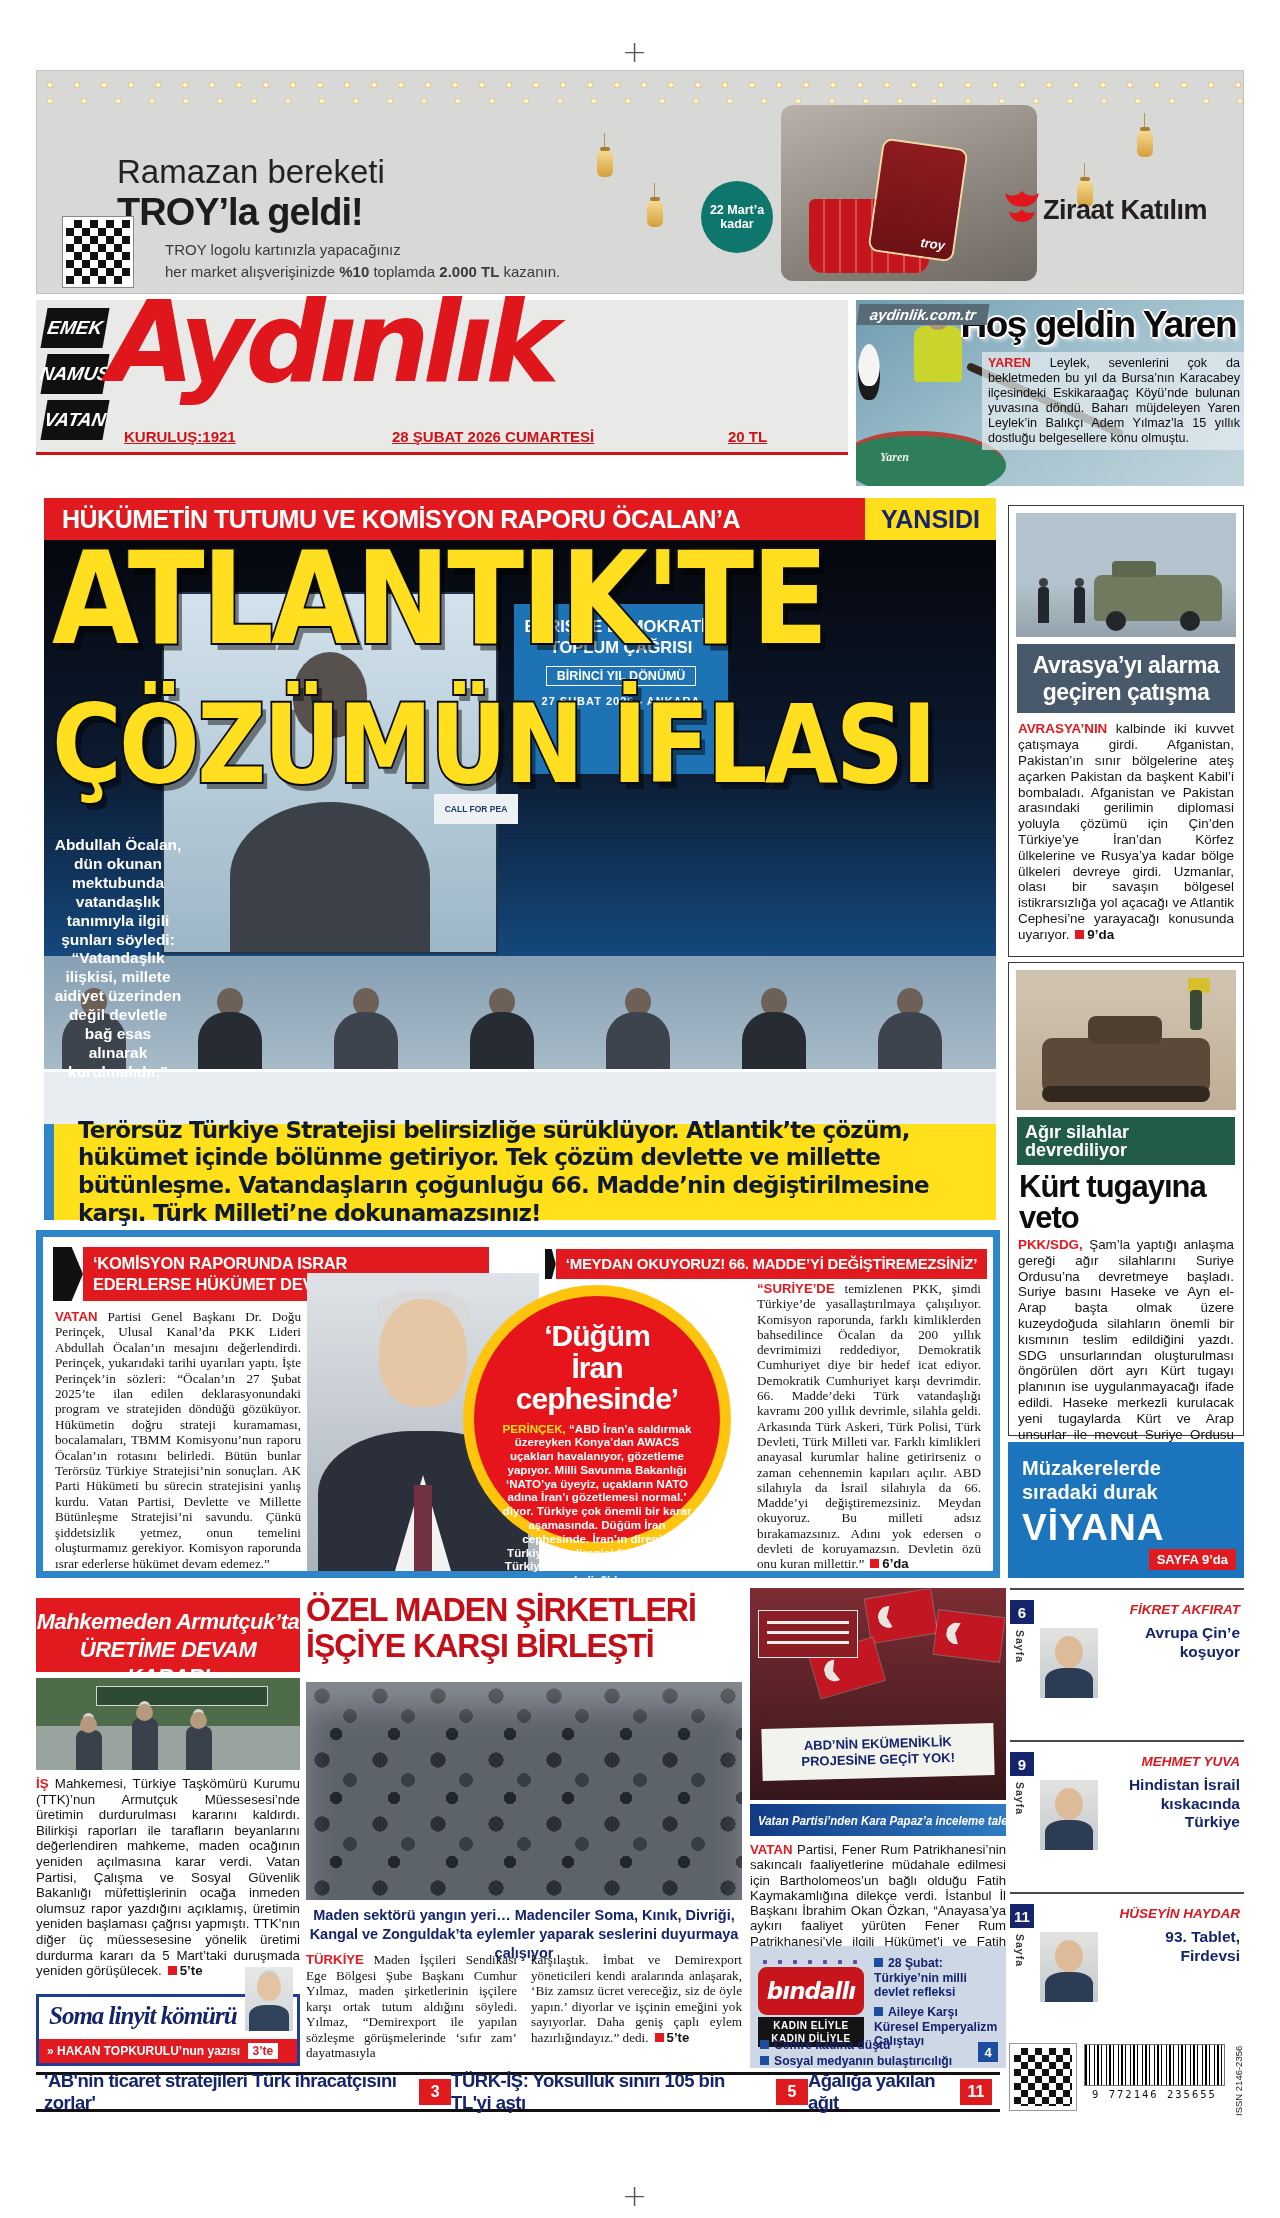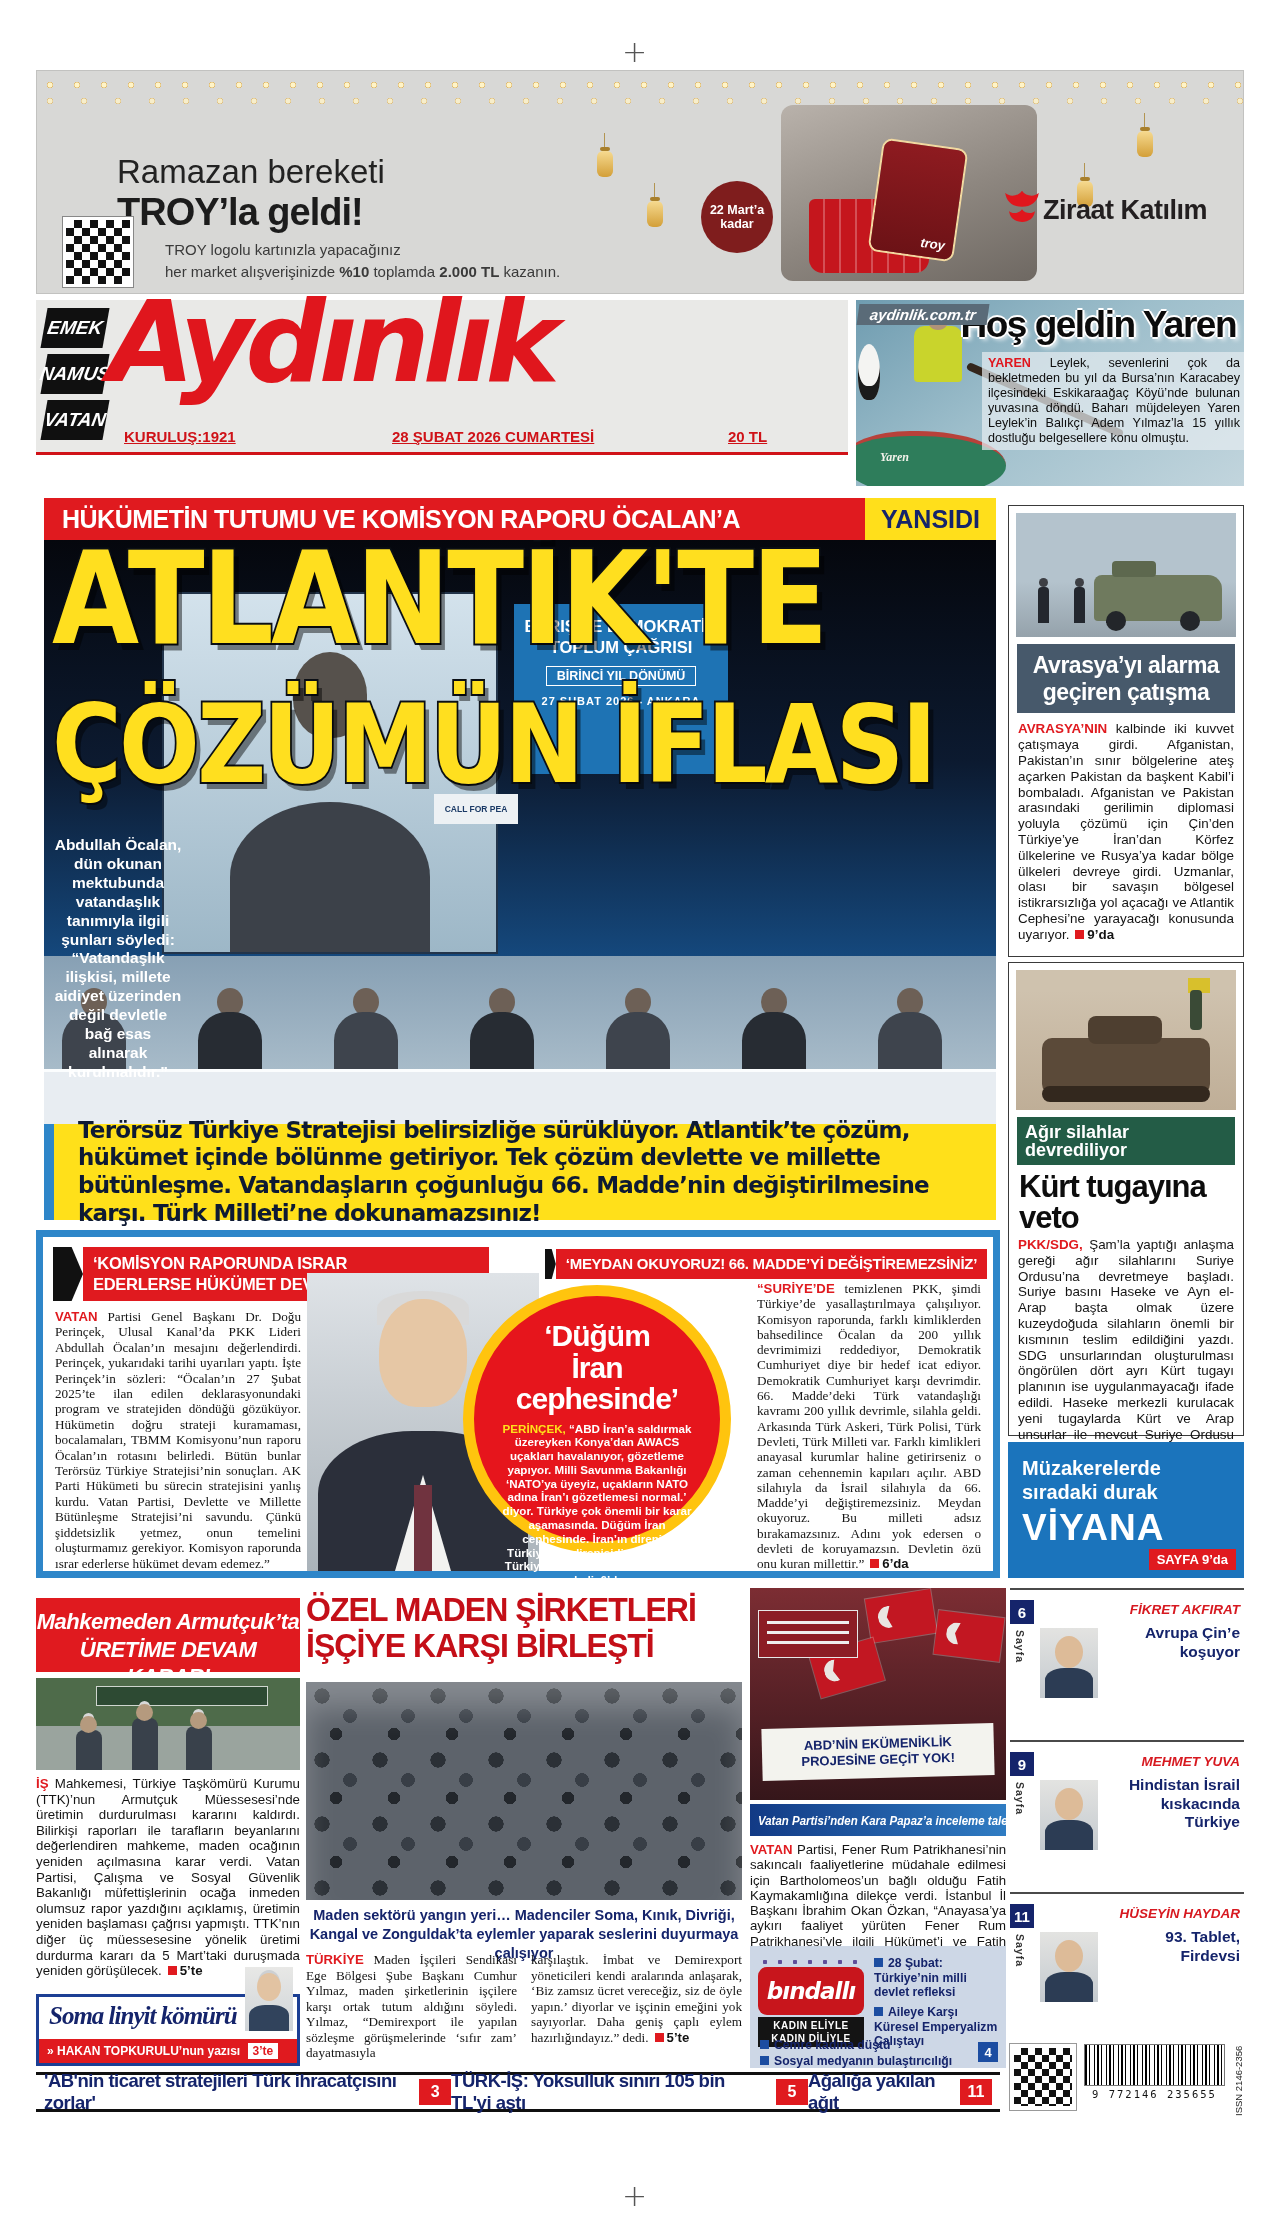--- a/index.html
+++ b/index.html
@@ -16,21 +16,21 @@
       background-size:27px 20px;background-repeat:repeat-x;}
   .ad .lights2{top:18px;opacity:.8;background-size:34px 20px;}
   .lant{position:absolute;width:16px;height:26px;border-radius:6px;background:linear-gradient(#f6da90,#d39f38);}
   .lant::before{content:"";position:absolute;top:-18px;left:7px;width:1px;height:18px;background:#b39552;}
   .lant::after{content:"";position:absolute;top:-4px;left:3px;width:10px;height:4px;background:#a87f2c;border-radius:2px;}
   .ad-l1{font:400 33px/1 "Liberation Sans",sans-serif;color:#222;}
   .ad-l2{font:800 38px/1 "Liberation Sans",sans-serif;color:#1c1c1c;letter-spacing:-1px;}
   .ad-body{font:400 15px/1.45 "Liberation Sans",sans-serif;color:#3a3a3a;}
   .ad-qr{left:26px;top:146px;width:64px;height:64px;border:3px solid #fff;outline:1px solid #888;
       background:conic-gradient(#111 25%,#fff 0 50%,#111 0 75%,#fff 0) 0 0/16px 16px;}
-  .ad-badge{left:664px;top:110px;width:72px;height:72px;border-radius:50%;background:#7f1d1d;color:#fff;
+  .ad-badge{left:664px;top:110px;width:72px;height:72px;border-radius:50%;background:#0f766e;color:#fff;
       display:flex;align-items:center;text-align:center;font:800 12.5px/1.15 "Liberation Sans",sans-serif;}
   .ad-prod{left:744px;top:34px;width:256px;height:176px;border-radius:12px;
       background:linear-gradient(160deg,#b9b2ab,#8e8780 55%,#6e6862);overflow:hidden;}
   .basket{position:absolute;left:28px;bottom:8px;width:120px;height:74px;background:#c5161d;border-radius:6px 6px 14px 14px;
       background-image:repeating-linear-gradient(90deg,transparent 0 14px,rgba(255,255,255,.25) 14px 16px);}
   .tcard{position:absolute;left:96px;bottom:26px;width:82px;height:110px;background:linear-gradient(#8e1b20,#6c1216);
       border-radius:8px;transform:rotate(8deg);box-shadow:0 0 0 2px #f2d9a0;color:#fff;}
   .tcard span{position:absolute;right:8px;bottom:6px;font:italic 800 13px "Liberation Sans",sans-serif;}
   .zir{left:964px;top:118px;display:flex;align-items:center;gap:0;}
   .zir svg{width:42px;height:42px;fill:#e0161d;}

